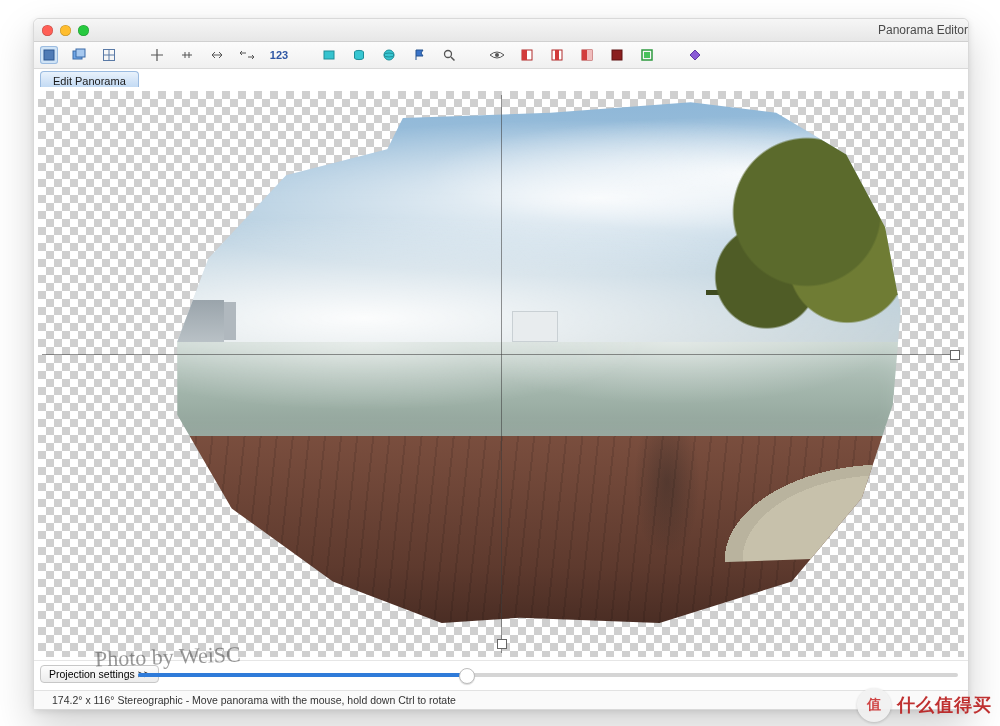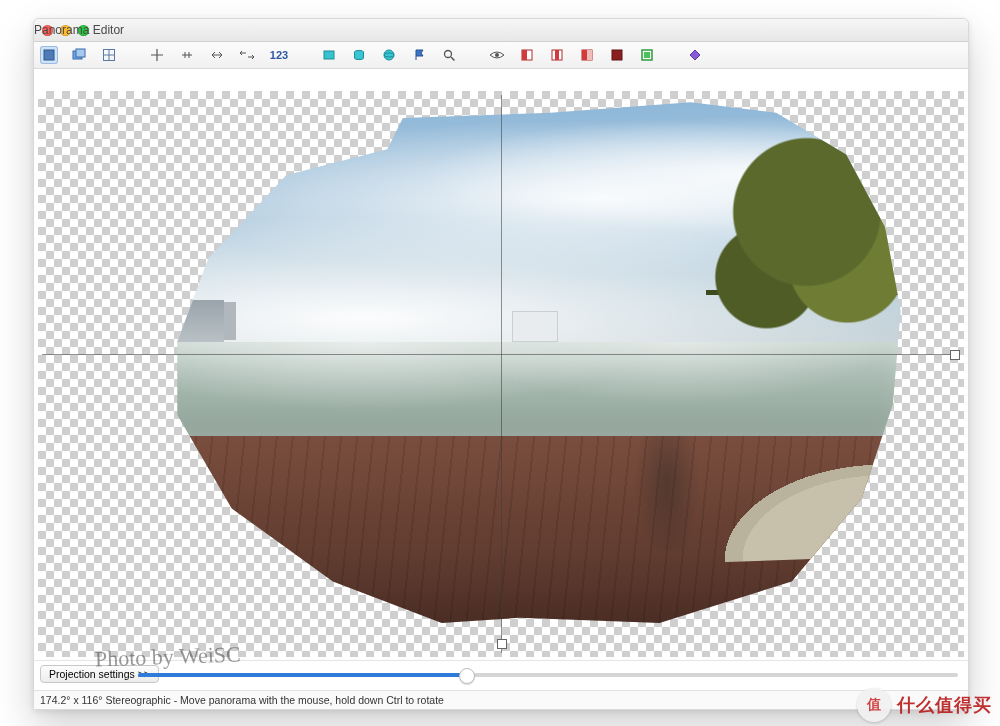--- a/index.html
+++ b/index.html
@@ -8,21 +8,21 @@
   
   .window { position:absolute; left:33px; top:18px; width:934px; height:690px;
             border:1px solid #d9d9d9; border-radius:6px 6px 4px 4px;
             background:#fff; box-shadow:0 18px 40px rgba(0,0,0,.18),0 2px 6px rgba(0,0,0,.10); }
   .titlebar { height:22px; display:flex; align-items:center; position:relative;
               background:linear-gradient(#f6f6f6,#e7e7e7); border-bottom:1px solid #d0d0d0;
               border-radius:6px 6px 0 0; }
   .traffic { display:flex; gap:7px; margin-left:8px; }
   .tl { width:11px; height:11px; border-radius:50%; box-shadow:inset 0 0 0 .5px rgba(0,0,0,.25); }
   .tl.r{background:#ff5f56}.tl.y{background:#ffbd2e}.tl.g{background:#27c93f}
-  .title { position:absolute; left:0; right:0; text-align:left; font-size:12px; color:#4a4a4a; pointer-events:none; }
+  .title { position:absolute; left:0; right:0; text-align:right; font-size:12px; color:#4a4a4a; pointer-events:none; }
 
   
   .toolbar { height:22px; display:flex; align-items:center; gap:12px; padding:2px 6px;
              background:linear-gradient(#fcfcfc,#f0f0f0); border-bottom:1px solid #d9d9d9; }
   .tbtn { width:18px; height:18px; display:inline-flex; align-items:center; justify-content:center;
           border-radius:3px; cursor:default; }
   .tbtn.sel { background:#cfe3f6; box-shadow:inset 0 0 0 1px #9bbbe0; }
   .tbtn svg { display:block }
   .tsep { width:6px; }
   .t123 { font-size:11px; font-weight:600; color:#2f57a4; padding:0 2px; }
@@ -101,21 +101,21 @@
   .projbtn { position:absolute; left:6px; top:4px; height:18px; padding:0 8px;
              background:linear-gradient(#fdfdfd,#ececec); border:1px solid #c7c7c7; border-radius:4px;
              font-size:10.5px; line-height:16px; }
   .slider { position:absolute; left:104px; right:10px; top:12px; height:4px;
             background:#d5d5d5; border-radius:2px; }
   .slider .fill { position:absolute; left:0; width:40%; top:0; bottom:0; background:#2f7bd9; border-radius:2px; }
   .slider .thumb { position:absolute; left:40%; top:-5px; width:14px; height:14px; margin-left:-7px;
                    background:#fff; border:1px solid #bdbdbd; border-radius:50%; box-shadow:0 1px 1px rgba(0,0,0,.15); }
   .statusbar { position:absolute; left:0; right:0; bottom:0; height:18px;
                border-top:1px solid #e2e2e2; background:#fafafa;
-               font-size:10.5px; line-height:18px; padding-left:6px; color:#333; }
+               font-size:10.5px; line-height:18px; padding-left:18px; color:#333; }
 
   
   .wm { position:absolute; right:8px; bottom:4px; display:flex; align-items:center; gap:6px; opacity:.9; }
   .wm .badge { width:34px; height:34px; border-radius:50%; background:#f2f2f2;
                display:flex; align-items:center; justify-content:center;
                box-shadow:0 1px 3px rgba(0,0,0,.2); font-size:14px; color:#c33; font-weight:700; }
   .wm .txt { font-size:18px; color:#b91c1c; letter-spacing:1px; font-weight:600; }
 
   .sig { position:absolute; left:95px; bottom:56px; font-family:"Brush Script MT","Segoe Script",cursive;
          font-size:22px; color:rgba(70,70,70,.55); transform:rotate(-2deg); pointer-events:none; }
@@ -242,20 +242,23 @@
           </svg>
       </span>
       <span class="tsep"></span>
       <span class="tbtn">
         <svg width="14" height="14">
             <path d="M7 2 L12 7 L7 12 L2 7 Z" fill="#8a5bd6" stroke="#5e37a3"></path>
           </svg>
       </span>
     </div>
 
+    <div class="tabstrip">
+      <div class="tab">Edit Panorama</div>
+    </div>
 
     <div class="canvas-wrap">
       <div class="checker">
         <div class="pano">
           <div class="pano-shape">
             <div class="sky"></div>
             <div class="trees"></div>
             <div class="city"></div>
             <div class="bldg"></div>
             <div class="water"></div>

